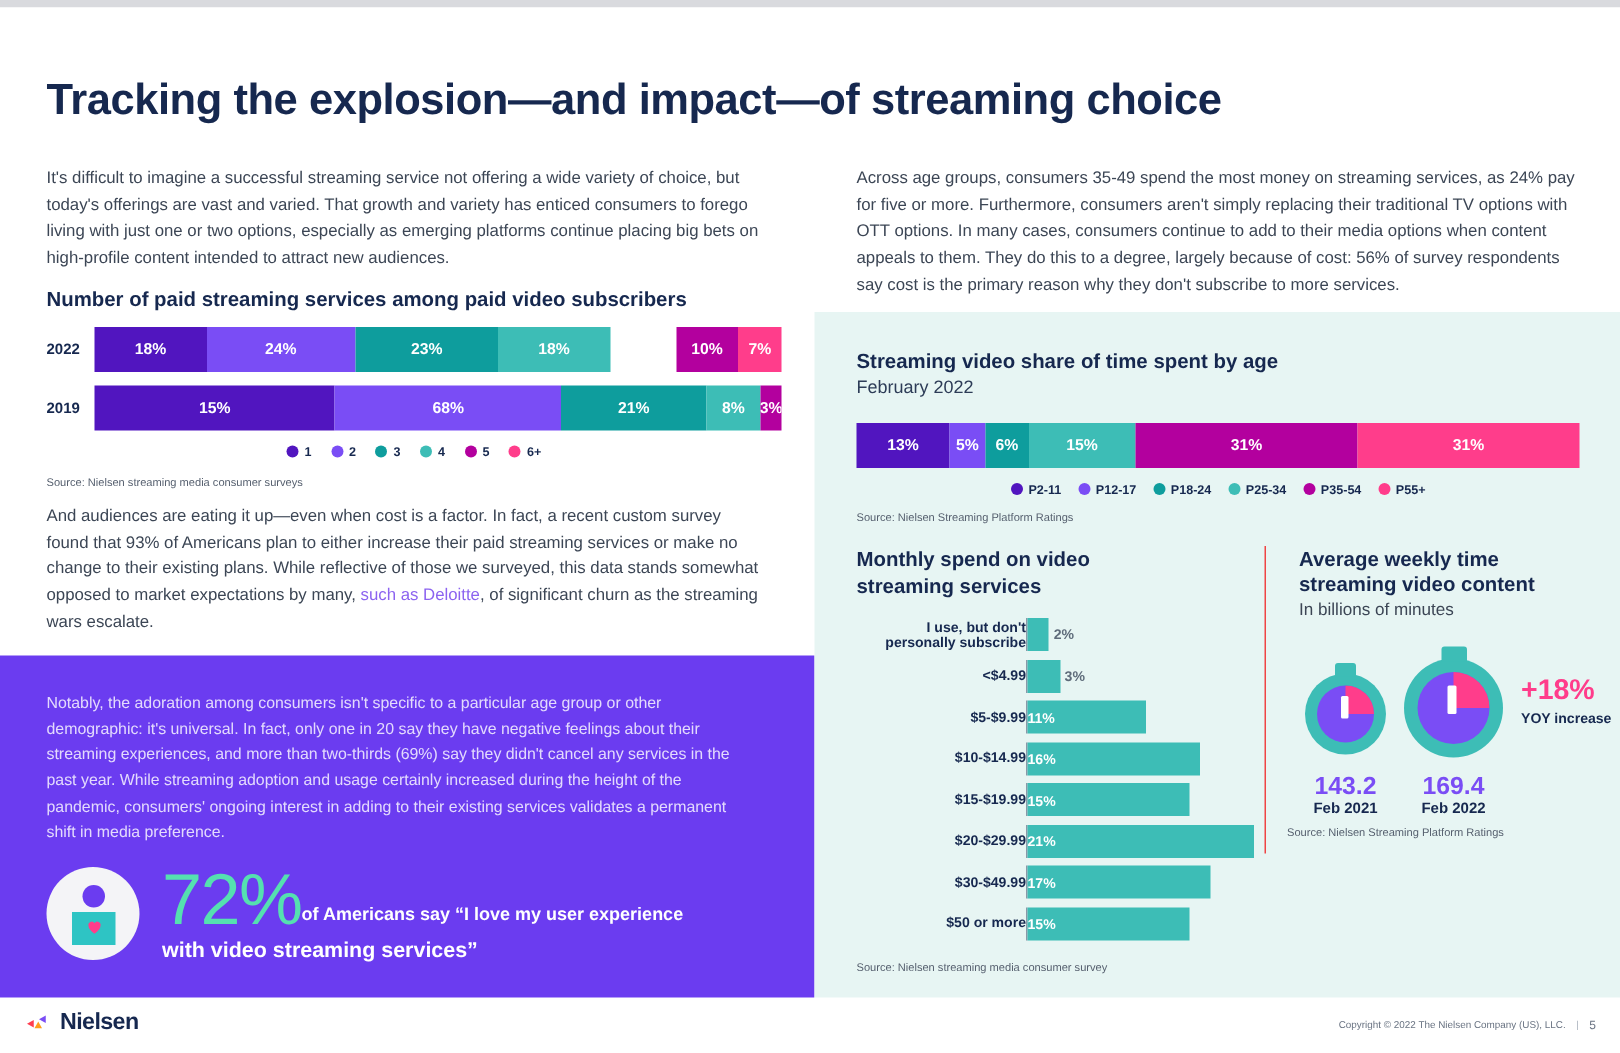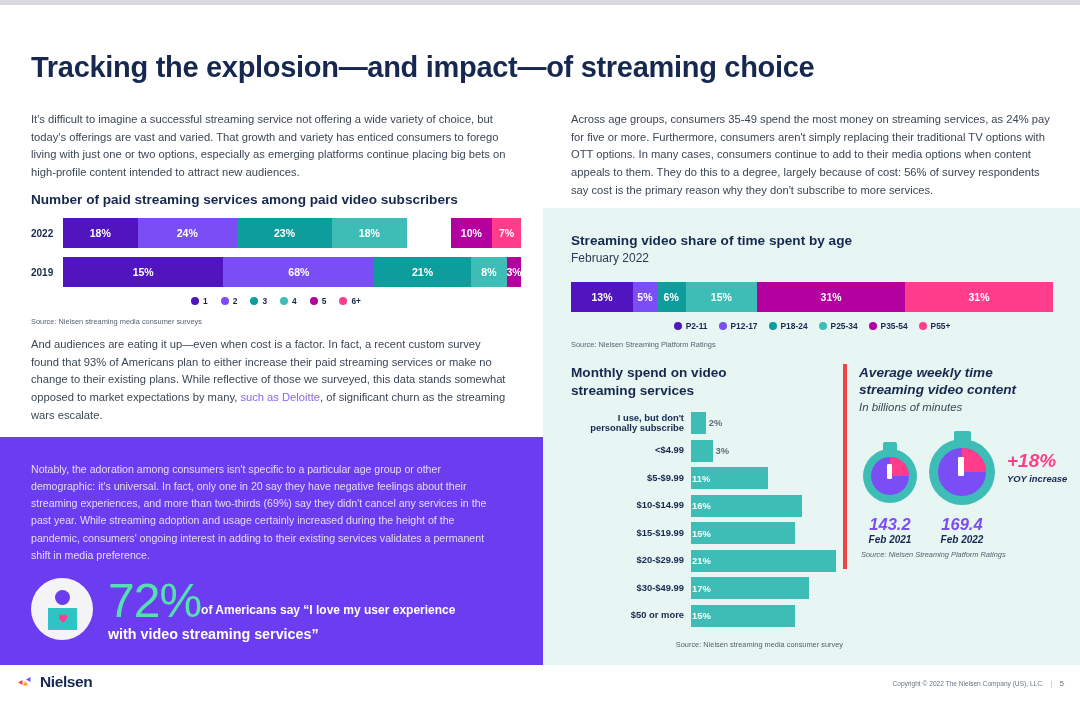--- a/index.html
+++ b/index.html
@@ -79,30 +79,30 @@
   #age-chart .sec-sub{margin-top:2px;}
   #age-bar{display:flex;height:30px;margin-top:15px;}
   #age-legend{display:flex;justify-content:center;gap:11px;margin-top:9px;}
   #age-src{margin-top:9px;}
 
   
   #spend-chart{position:absolute;left:28px;top:156px;width:272px;}
   #spend-chart .sec-h{line-height:1.3;}
   #spend-rows{margin-top:13px;position:relative;}
   .brow{display:flex;align-items:center;height:22px;margin-bottom:5.5px;}
-  .blab{width:113px;text-align:right;padding-right:7px;font-size:9.4px;font-weight:bold;
+  .blab{width:113px;text-align:right;padding-right:0;font-size:9.4px;font-weight:bold;
         color:#16284f;line-height:1.15;}
   .btrack{flex:1;position:relative;height:22px;border-left:1.6px solid #8a98a8;}
   .bfill{height:22px;background:#3dbdb6;display:flex;align-items:center;justify-content:flex-start;}
   .bval{font-size:9.4px;font-weight:bold;color:#fff;padding-right:5px;}
   .bval.out{color:#5e6b7a;position:absolute;top:5px;padding:0;}
-  #spend-src{margin-top:13px;text-align:right;}
-
-  #time-chart{position:absolute;left:300px;top:156px;width:215px;padding-left:12px;
-              border-left:4px solid #ef4444;min-height:205px;font-style:italic;}
+  #spend-src{margin-top:13px;}
+
+  #time-chart{position:absolute;left:300px;top:156px;width:215px;padding-left:22px;
+              border-left:1px solid #ef4444;min-height:205px;}
   #time-chart .sec-sub{margin-top:2px;color:#3c4655;font-size:11.4px;}
   #watches{position:relative;margin-top:22px;height:80px;}
   .watch{position:absolute;}
   .w-ring{border-radius:50%;background:#3dbdb6;display:flex;align-items:center;justify-content:center;}
   .w-face{border-radius:50%;background:#7a4df5;position:relative;overflow:hidden;}
   .w-quad{position:absolute;right:0;top:0;width:50%;height:50%;background:#ff3d8b;}
   .w-hand{position:absolute;background:#fff;border-radius:1px;}
   .w-stem{position:absolute;background:#3dbdb6;border-radius:2px 2px 0 0;}
   #yoy{position:absolute;left:148px;top:14px;}
   #yoy-pct{font-size:19px;font-weight:bold;color:#ff3d8b;line-height:1;}

